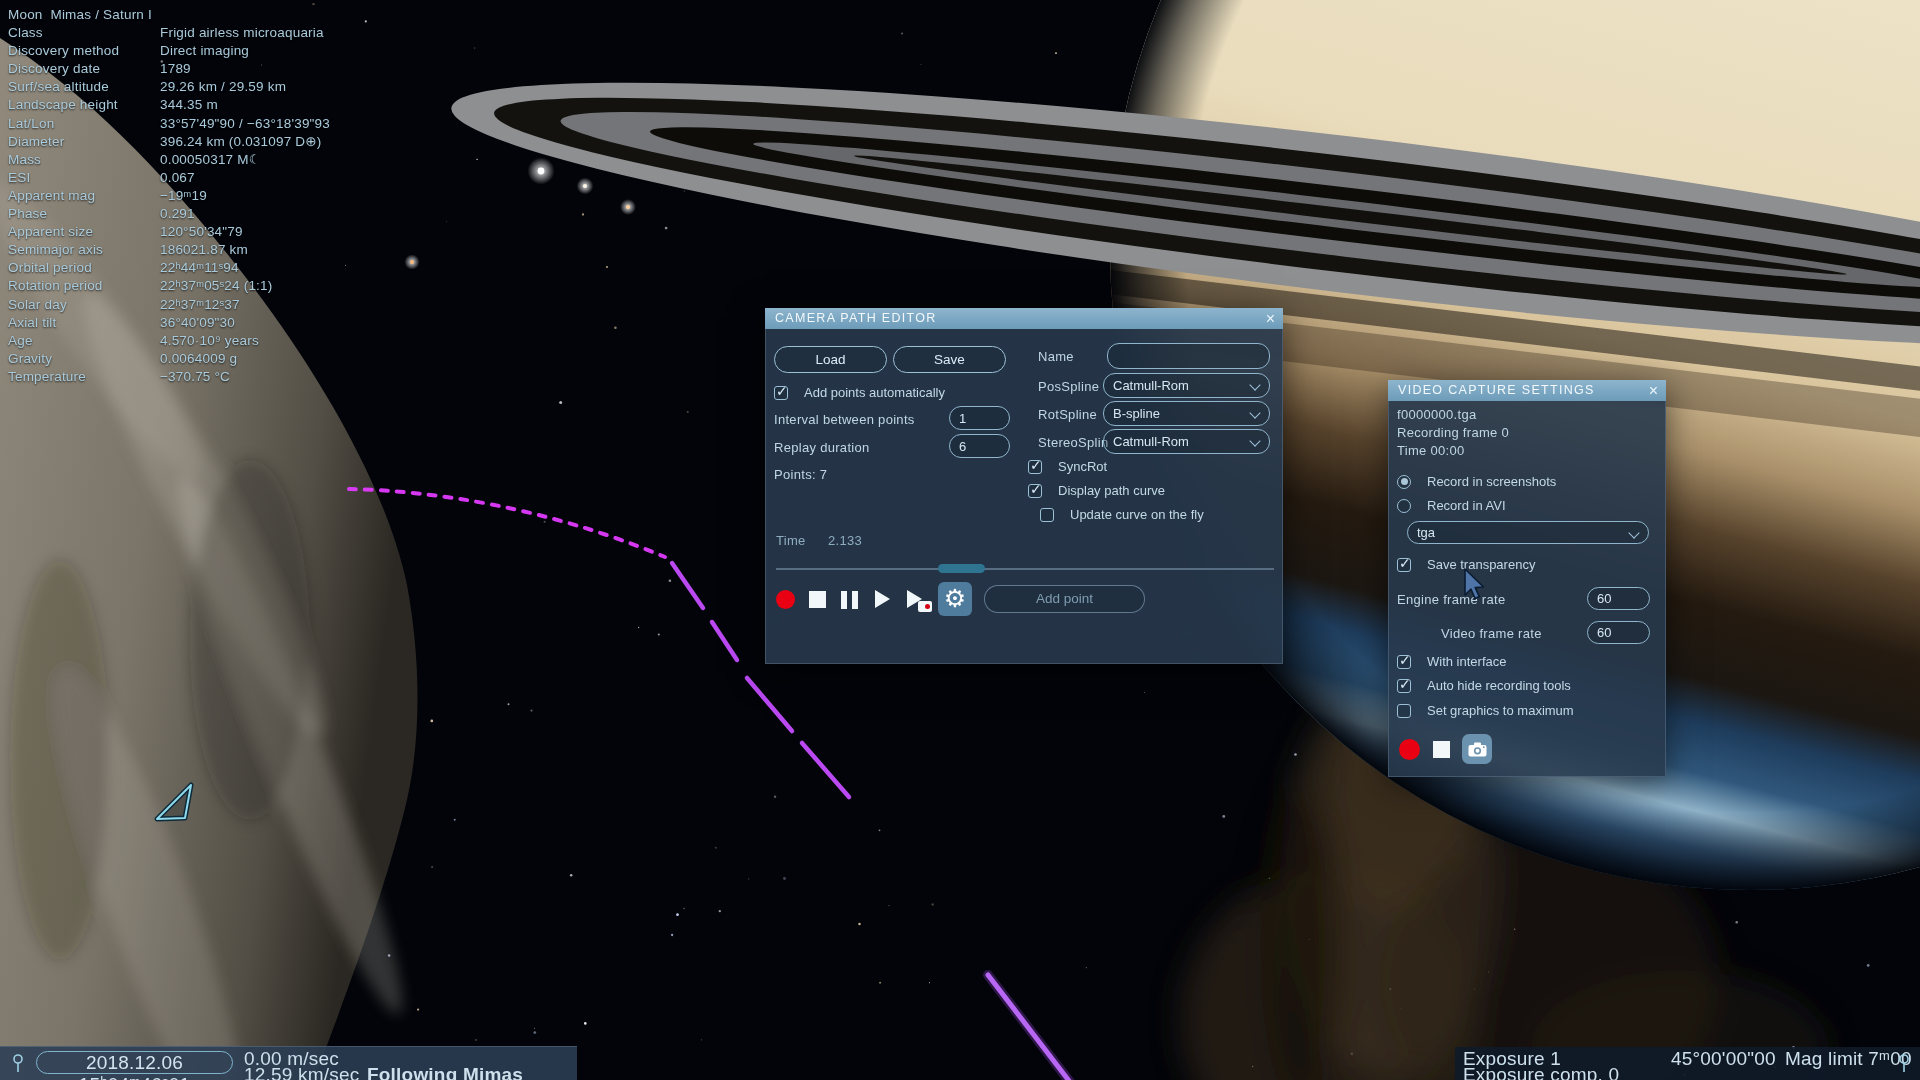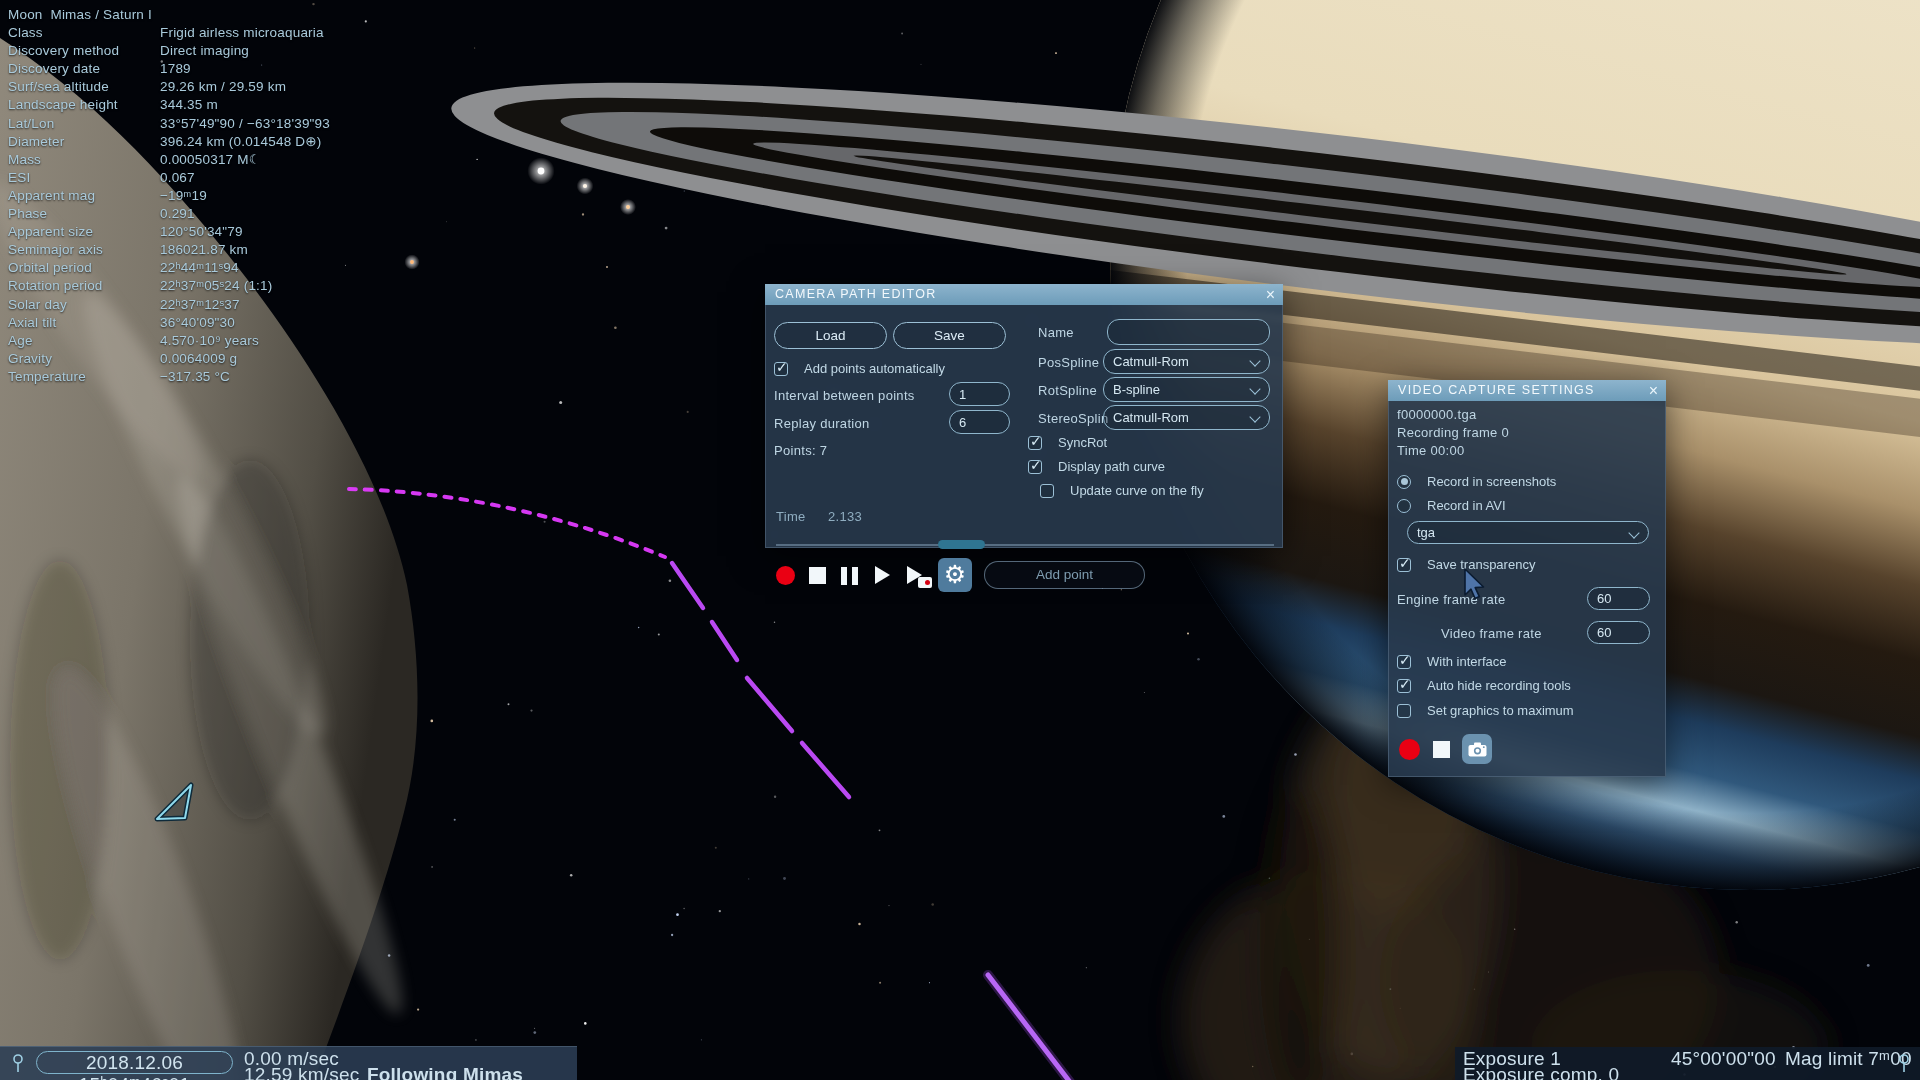--- a/index.html
+++ b/index.html
@@ -51,21 +51,21 @@
   .minicam{position:absolute;left:11px;top:11px;width:14px;height:11px;background:#f2f7fa;
     border-radius:2px;}
   .minicam .dot{position:absolute;right:2px;top:3px;width:5px;height:5px;border-radius:50%;background:#d40012;}
   .gearbtn{position:absolute;width:34px;height:34px;border-radius:6px;background:#4f7b9d;
     color:#fff;font-size:25px;line-height:33px;text-align:center;}
   .cambtn{position:absolute;width:30px;height:30px;border-radius:7px;background:#6b92af;
     display:flex;align-items:center;justify-content:center;}
   .slider-track{position:absolute;height:2px;background:rgba(150,180,205,.45);}
   .slider-handle{position:absolute;width:47px;height:9px;background:#2f7591;border-radius:5px;}
 
-  #cpe{left:765px;top:284px;width:518px;height:264px;z-index:20;}
+  #cpe{left:765px;top:308px;width:518px;height:356px;z-index:20;}
   #vcs{left:1388px;top:380px;width:278px;height:397px;z-index:22;}
 
   
   .bbar{position:absolute;bottom:0;height:33px;z-index:10;color:#cde0ec;font-size:19px;letter-spacing:.2px;}
   .bbar-left{left:0;width:577px;background:rgba(43,61,84,.88);border-top:1px solid rgba(150,180,205,.25);}
   .bbar-right{right:0;width:465px;background:rgba(15,26,40,.92);}
   .bt{position:absolute;white-space:nowrap;}
   .datebox{position:absolute;left:36px;top:4px;width:197px;height:23px;border:1px solid #7fb4cc;
     border-radius:12px;line-height:22px;text-align:center;color:#d2e5f0;box-sizing:border-box;}
   .pin{position:absolute;}
@@ -377,34 +377,34 @@
 
 <div class="info-panel">
   <div class="info-title">Moon  Mimas / Saturn I</div>
   <div>
         <div class="info-row"><span class="il">Class</span><span class="iv">Frigid airless microaquaria</span></div>
         <div class="info-row"><span class="il">Discovery method</span><span class="iv">Direct imaging</span></div>
         <div class="info-row"><span class="il">Discovery date</span><span class="iv">1789</span></div>
         <div class="info-row"><span class="il">Surf/sea altitude</span><span class="iv">29.26 km / 29.59 km</span></div>
         <div class="info-row"><span class="il">Landscape height</span><span class="iv">344.35 m</span></div>
         <div class="info-row"><span class="il">Lat/Lon</span><span class="iv">33°57'49"90 / −63°18'39"93</span></div>
-        <div class="info-row"><span class="il">Diameter</span><span class="iv">396.24 km (0.014548 D⊕)</span></div>
+        <div class="info-row"><span class="il">Diameter</span><span class="iv">396.24 km (0.031097 D⊕)</span></div>
         <div class="info-row"><span class="il">Mass</span><span class="iv">0.00050317 M☾</span></div>
         <div class="info-row"><span class="il">ESI</span><span class="iv">0.067</span></div>
         <div class="info-row"><span class="il">Apparent mag</span><span class="iv">−19ᵐ19</span></div>
         <div class="info-row"><span class="il">Phase</span><span class="iv">0.291</span></div>
         <div class="info-row"><span class="il">Apparent size</span><span class="iv">120°50'34"79</span></div>
         <div class="info-row"><span class="il">Semimajor axis</span><span class="iv">186021.87 km</span></div>
         <div class="info-row"><span class="il">Orbital period</span><span class="iv">22ʰ44ᵐ11ˢ94</span></div>
         <div class="info-row"><span class="il">Rotation period</span><span class="iv">22ʰ37ᵐ05ˢ24 (1:1)</span></div>
         <div class="info-row"><span class="il">Solar day</span><span class="iv">22ʰ37ᵐ12ˢ37</span></div>
         <div class="info-row"><span class="il">Axial tilt</span><span class="iv">36°40'09"30</span></div>
         <div class="info-row"><span class="il">Age</span><span class="iv">4.570·10⁹ years</span></div>
         <div class="info-row"><span class="il">Gravity</span><span class="iv">0.0064009 g</span></div>
-        <div class="info-row"><span class="il">Temperature</span><span class="iv">−317.35 °C</span></div>
+        <div class="info-row"><span class="il">Temperature</span><span class="iv">−370.75 °C</span></div>
       </div>
 </div>
 
 <div class="dlg" id="cpe">
   <div class="tbar">CAMERA PATH EDITOR</div>
   <div class="xbtn">×</div>
 
   <div class="pill" style="left:8px;top:37px;width:113px;height:27px;line-height:25px;">Load</div>
   <div class="pill" style="left:127px;top:37px;width:113px;height:27px;line-height:25px;">Save</div>
 

